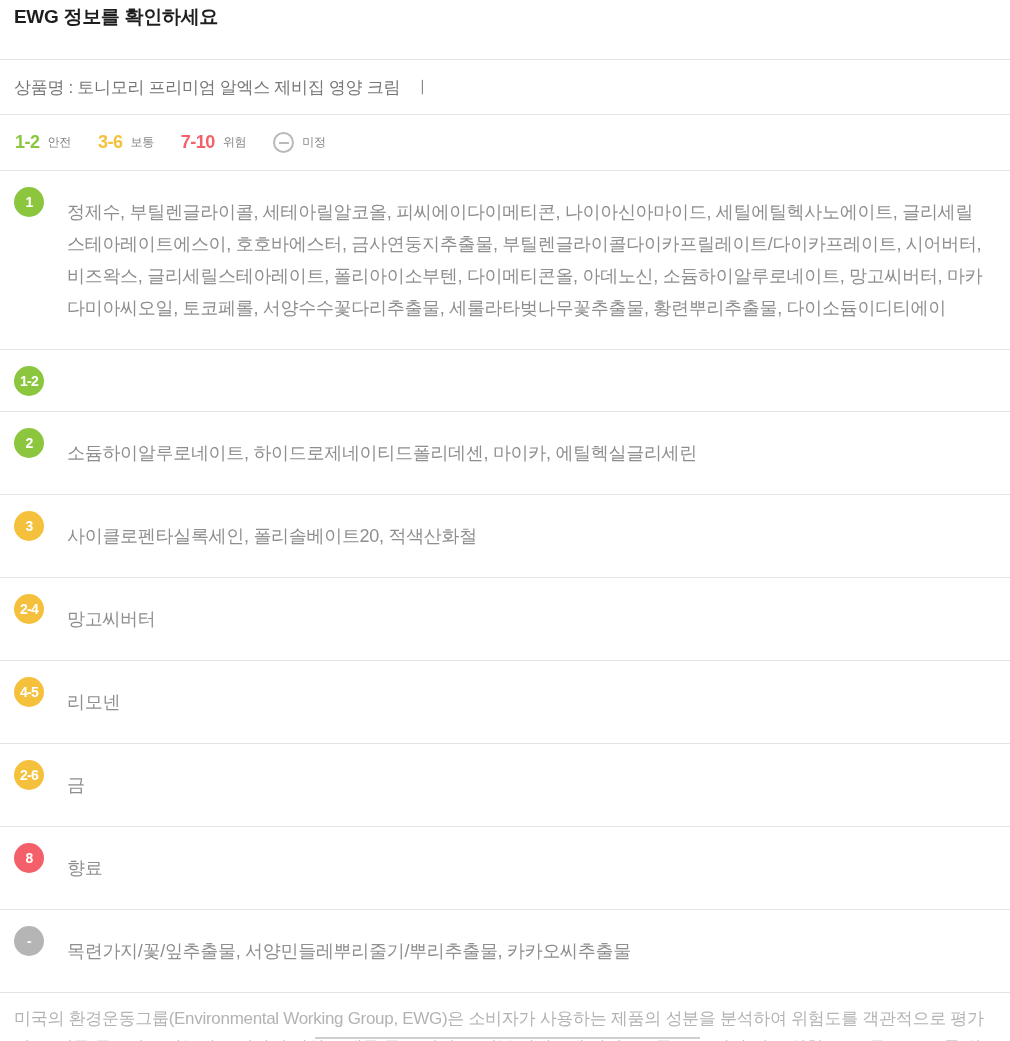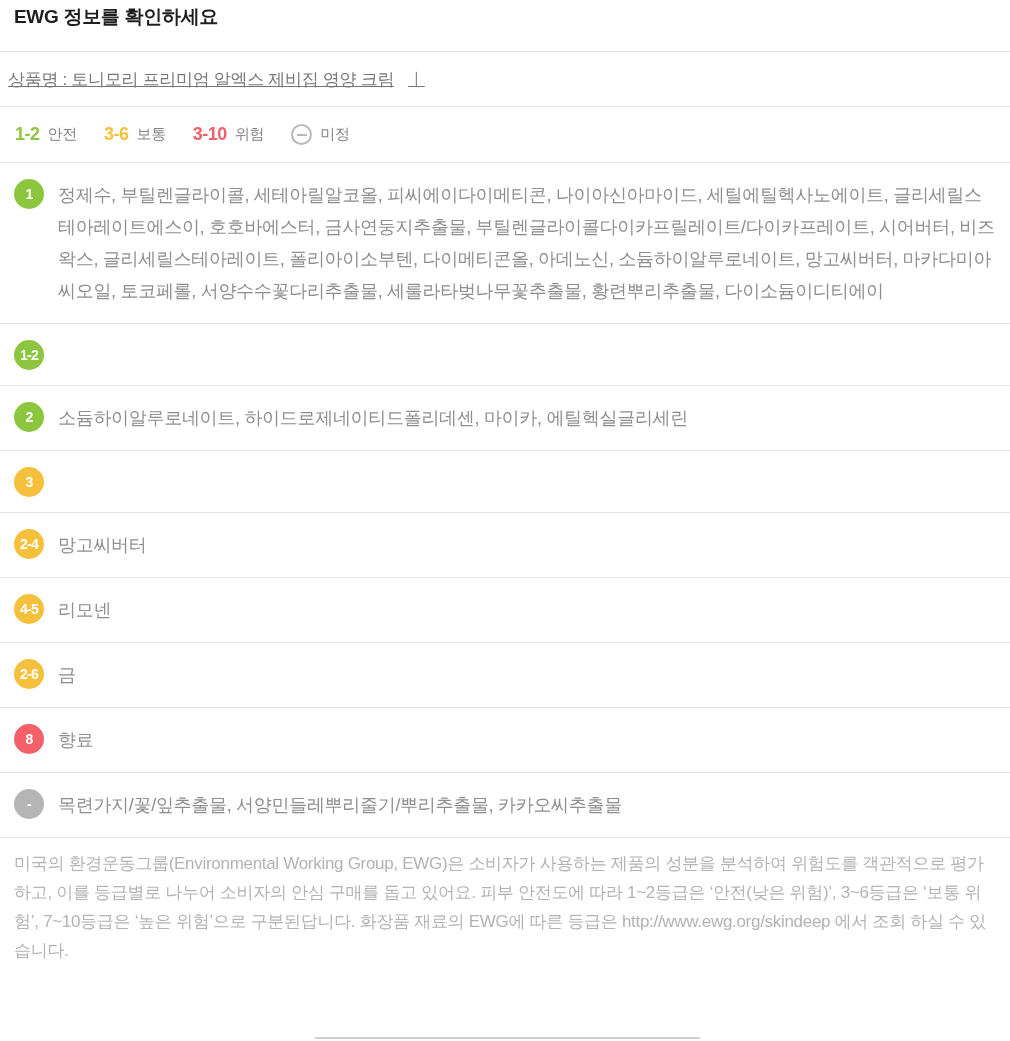--- a/index.html
+++ b/index.html
@@ -6,59 +6,59 @@
   html,body { margin:0; padding:0; }
   body {
     width:1010px; height:1041px;
     background:#ffffff;
     font-family:"Liberation Sans","DejaVu Sans",sans-serif;
     position:relative; overflow:hidden;
   }
   .divider-b { border-bottom:1px solid #e4e4e4; }
 
   
-  .page-header { height:52px; padding:4px 14px 0; }
+  .page-header { height:60px; padding:4px 14px 0; }
   .page-title {
     font-size:19px; font-weight:bold; color:#1e1e1e;
     letter-spacing:-0.3px; margin:0;
   }
 
   
   .product-line {
     height:55px; display:flex; align-items:center;
-    padding:0 8px; font-size:17px; color:#767676; letter-spacing:-0.3px;text-decoration:underline;
+    padding:0 14px; font-size:17px; color:#767676; letter-spacing:-0.3px;
   }
   .product-line .sep { margin:0 14px; color:#8a8a8a; }
 
   
   .legend {
     height:56px; display:flex; align-items:center; padding:0 15px;
   }
   .legend-item { display:flex; align-items:center; margin-right:27px; }
   .legend-range { font-size:18px; font-weight:bold; letter-spacing:-0.5px; margin-right:8px; }
-  .legend-label { font-size:15px; color:#848484; letter-spacing:-0.3px; }
+  .legend-label { font-size:12px; color:#848484; letter-spacing:-0.3px; }
   .minus-circle {
     width:21px; height:21px; border:2px solid #b9b9b9; border-radius:50%;
     display:inline-flex; align-items:center; justify-content:center;
     margin-right:8px;
   }
   .minus-circle::before { content:""; width:10px; height:2px; background:#b9b9b9; }
 
   
   .row {
     display:flex; align-items:flex-start; gap:13px;
     padding:15px 14px; border-bottom:1px solid #e4e4e4;
   }
   .badge {
     flex:0 0 auto; width:30px; height:30px; border-radius:50%;
     color:#fff; font-weight:bold; font-size:14px; letter-spacing:-0.8px;
     display:flex; align-items:center; justify-content:center; margin-top:1px;
   }
   .ingredients {
-    margin:1px; font-size:18px; line-height:32px; color:#8e8e8e;
+    margin:10px; font-size:18px; line-height:32px; color:#8e8e8e;
     letter-spacing:-0.3px; word-break:break-all;
   }
 
   
   .ewg-footer {
     padding:11px 14px 0; font-size:17px; line-height:29px;
     color:#b3b3b3; letter-spacing:-0.3px; margin:0;
   }
   .partial-line {
     position:absolute; left:315px; top:1037px; width:385px; height:2px;
@@ -80,21 +80,21 @@
 <div class="legend divider-b">
     <span class="legend-item">
       <b class="legend-range" style="color: rgb(140, 198, 63);">1-2</b>
       <span class="legend-label">안전</span>
     </span>
     <span class="legend-item">
       <b class="legend-range" style="color: rgb(245, 193, 60);">3-6</b>
       <span class="legend-label">보통</span>
     </span>
     <span class="legend-item">
-      <b class="legend-range" style="color: rgb(244, 96, 106);">3-10</b>
+      <b class="legend-range" style="color: rgb(244, 96, 106);">7-10</b>
       <span class="legend-label">위험</span>
     </span>
     <span class="legend-item">
       <span class="minus-circle"></span>
       <span class="legend-label">미정</span>
     </span>
   </div>
 
 <div>
     <div class="row">
@@ -103,20 +103,21 @@
     </div>
     <div class="row">
       <span class="badge" style="background: rgb(140, 198, 63);">1-2</span>
     </div>
     <div class="row">
       <span class="badge" style="background: rgb(140, 198, 63);">2</span>
       <p class="ingredients">소듐하이알루로네이트, 하이드로제네이티드폴리데센, 마이카, 에틸헥실글리세린</p>
     </div>
     <div class="row">
       <span class="badge" style="background: rgb(245, 193, 60);">3</span>
+      <p class="ingredients">사이클로펜타실록세인, 폴리솔베이트20, 적색산화철</p>
     </div>
     <div class="row">
       <span class="badge" style="background: rgb(245, 193, 60);">2-4</span>
       <p class="ingredients">망고씨버터</p>
     </div>
     <div class="row">
       <span class="badge" style="background: rgb(245, 193, 60);">4-5</span>
       <p class="ingredients">리모넨</p>
     </div>
     <div class="row">

